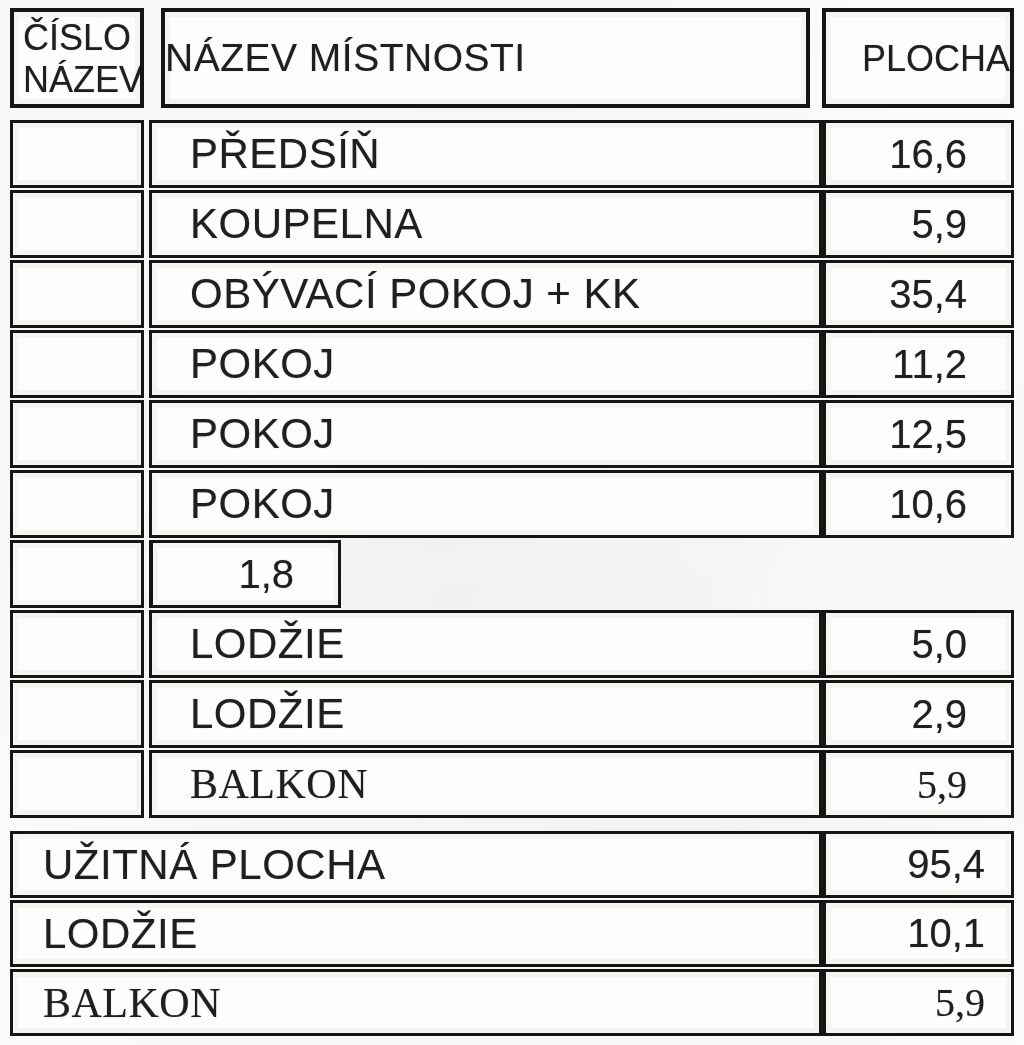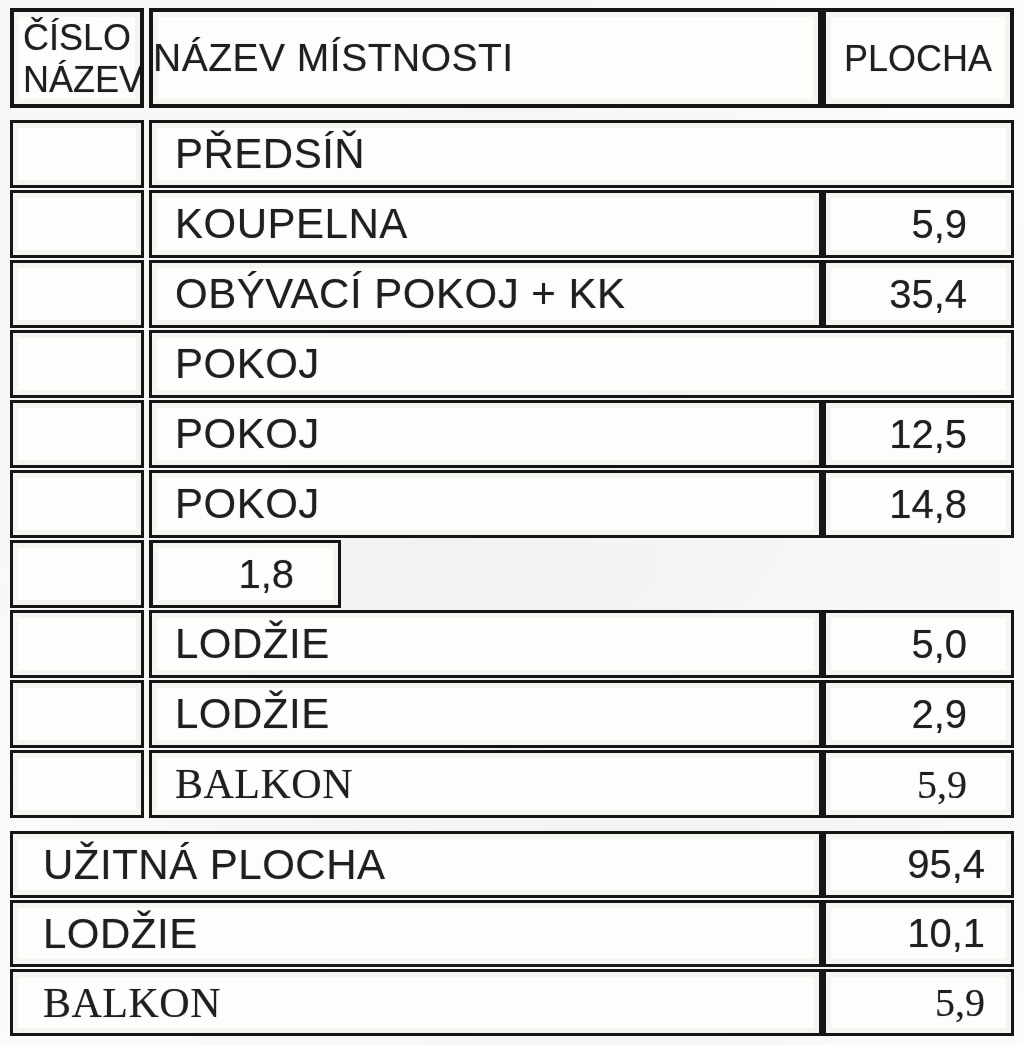--- a/index.html
+++ b/index.html
@@ -35,48 +35,48 @@
   
   .cell::before {
     content: "";
     position: absolute;
     left: 5px; right: 5px; top: 5px; bottom: 5px;
     background: #fdfdfc;
   }
   .cell span { position: relative; text-shadow: 0 0 1px rgba(25,25,25,0.45); }
 
   
-  .header { height: 100px; margin-bottom: 12px; }
+  .header { height: 100px; margin-bottom: 12px; gap: 12px; }
   .header .cell { border-width: 4px; }
   .hcol1 {
     width: 134px;
     margin-right: 5px;
     flex-direction: column;
     align-items: flex-start;
     justify-content: flex-start;
     padding: 5px 0 0 9px;
     font-size: 36px;
     line-height: 42px;
   }
   .hcol2 { flex: 1; font-size: 39px; letter-spacing: 0.5px; border-right-width: 3px; }
   .hcol3 {
     width: 192px;
     flex-direction: column;
     justify-content: center;
-    align-items: center;
+    align-items: flex-end;
     font-size: 36px;
     line-height: 45px;
     border-left-width: 4px;
   }
 
   
   .rows-wrap { margin-bottom: 13px; }
   .body-row { height: 68px; }
   .c1 { width: 134px; margin-right: 5px; }
-  .c2 { flex: 1; font-size: 42px; padding-left: 23px; letter-spacing: 0.5px; border-right-width: 3px; }
+  .c2 { flex: 1; font-size: 42px; padding-left: 38px; letter-spacing: 0.5px; border-right-width: 3px; }
   .c3 { width: 192px; font-size: 40px; justify-content: flex-end; padding-right: 44px; border-left-width: 4px; }
 
   
   .summary-row { height: 67px; }
   .s-label { flex: 1; font-size: 42px; padding-left: 30px; letter-spacing: 0.5px; border-right-width: 3px; }
   .s-value { width: 192px; font-size: 40px; justify-content: flex-end; padding-right: 26px; border-left-width: 4px; }
 </style>
 </head>
 <body>
 
@@ -97,20 +97,23 @@
     </div>
 
     <div class="rows-wrap">
   <div class="row body-row">
     <div class="cell c1">
             <span></span>
           </div>
     <div class="cell c2">
             <span>PŘEDSÍŇ</span>
           </div>
+    <div class="cell c3">
+            <span>16,6</span>
+          </div>
   </div>
 
   <div class="row body-row">
     <div class="cell c1">
             <span></span>
           </div>
     <div class="cell c2">
             <span>KOUPELNA</span>
           </div>
     <div class="cell c3">
@@ -130,20 +133,23 @@
           </div>
   </div>
 
   <div class="row body-row">
     <div class="cell c1">
             <span></span>
           </div>
     <div class="cell c2">
             <span>POKOJ</span>
           </div>
+    <div class="cell c3">
+            <span>11,2</span>
+          </div>
   </div>
 
   <div class="row body-row">
     <div class="cell c1">
             <span></span>
           </div>
     <div class="cell c2">
             <span>POKOJ</span>
           </div>
     <div class="cell c3">
@@ -152,21 +158,21 @@
   </div>
 
   <div class="row body-row">
     <div class="cell c1">
             <span></span>
           </div>
     <div class="cell c2">
             <span>POKOJ</span>
           </div>
     <div class="cell c3">
-            <span>14,8</span>
+            <span>10,6</span>
           </div>
   </div>
 
   <div class="row body-row">
     <div class="cell c1">
             <span></span>
           </div>
     <div class="cell c3">
             <span>1,8</span>
           </div>

